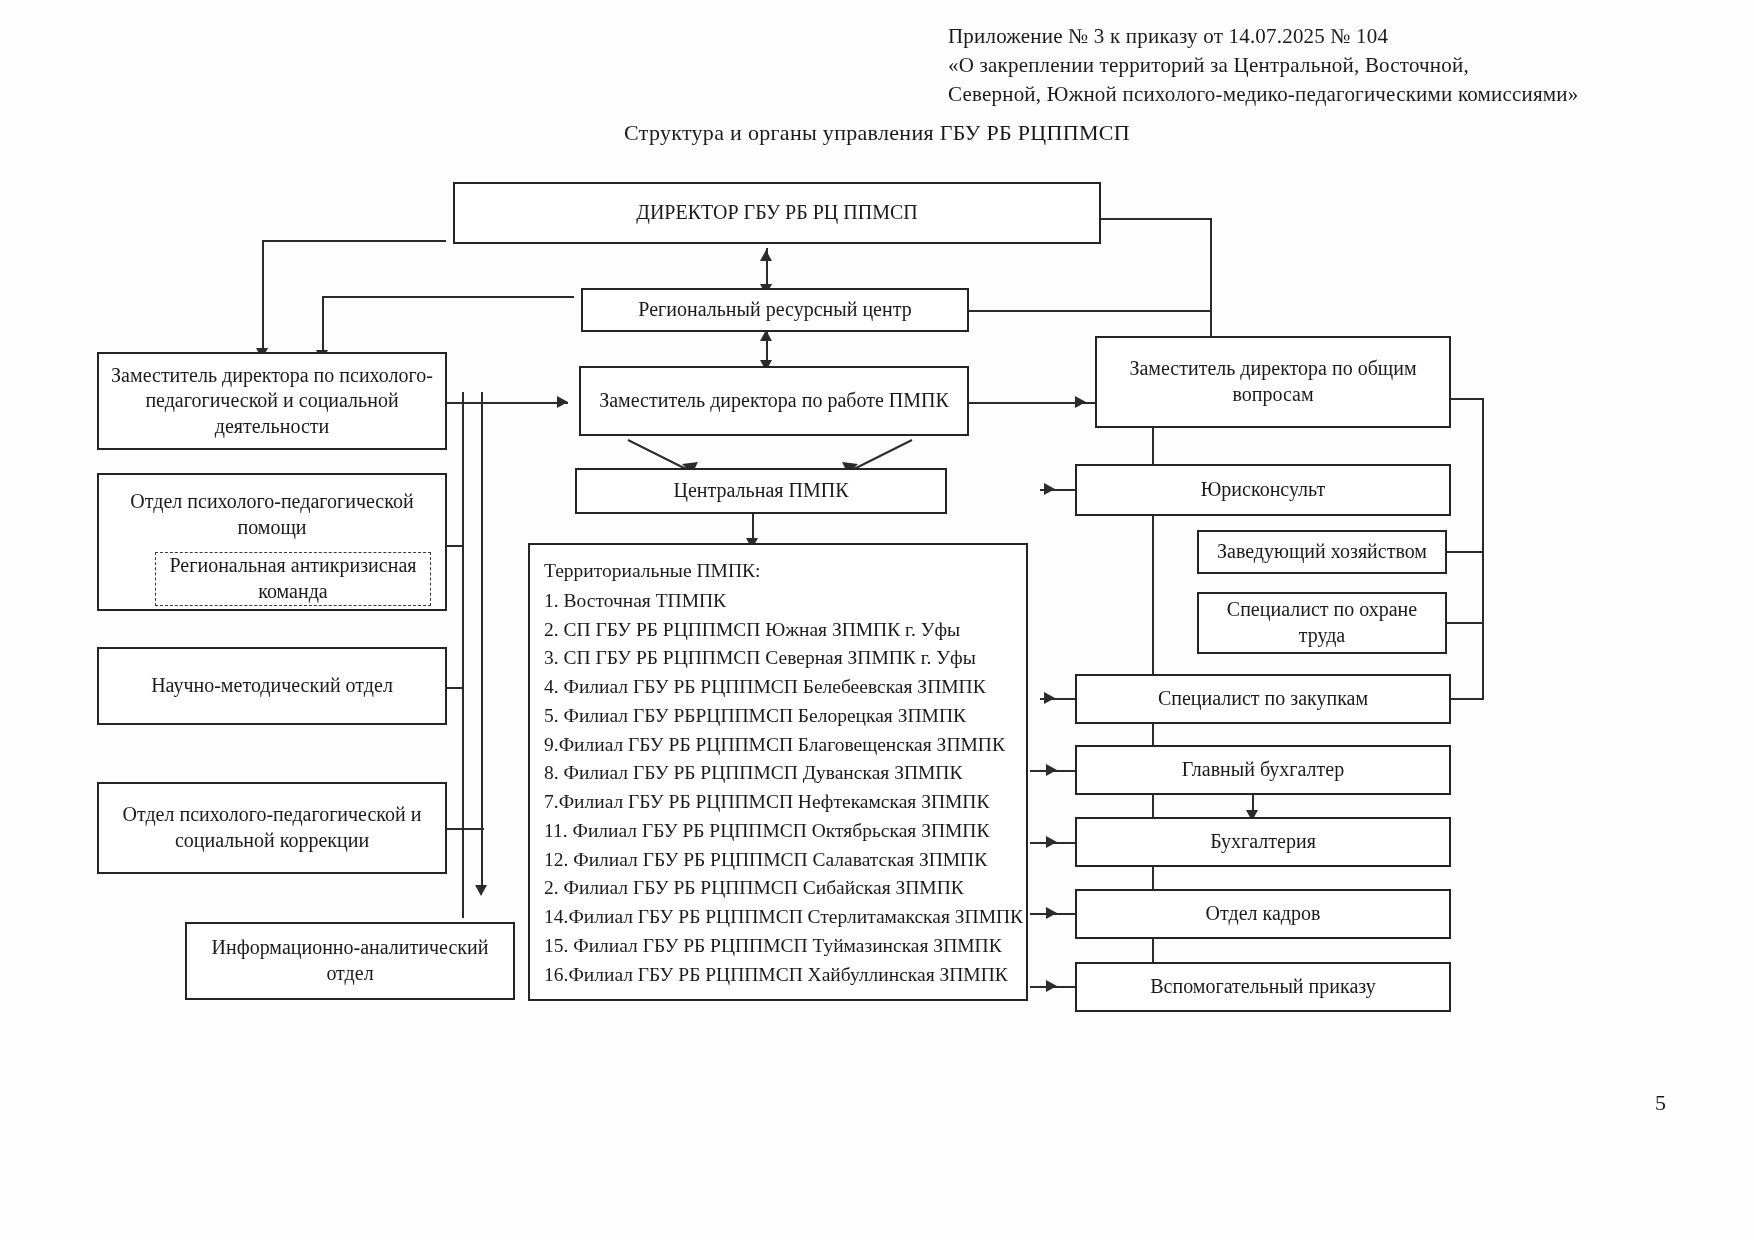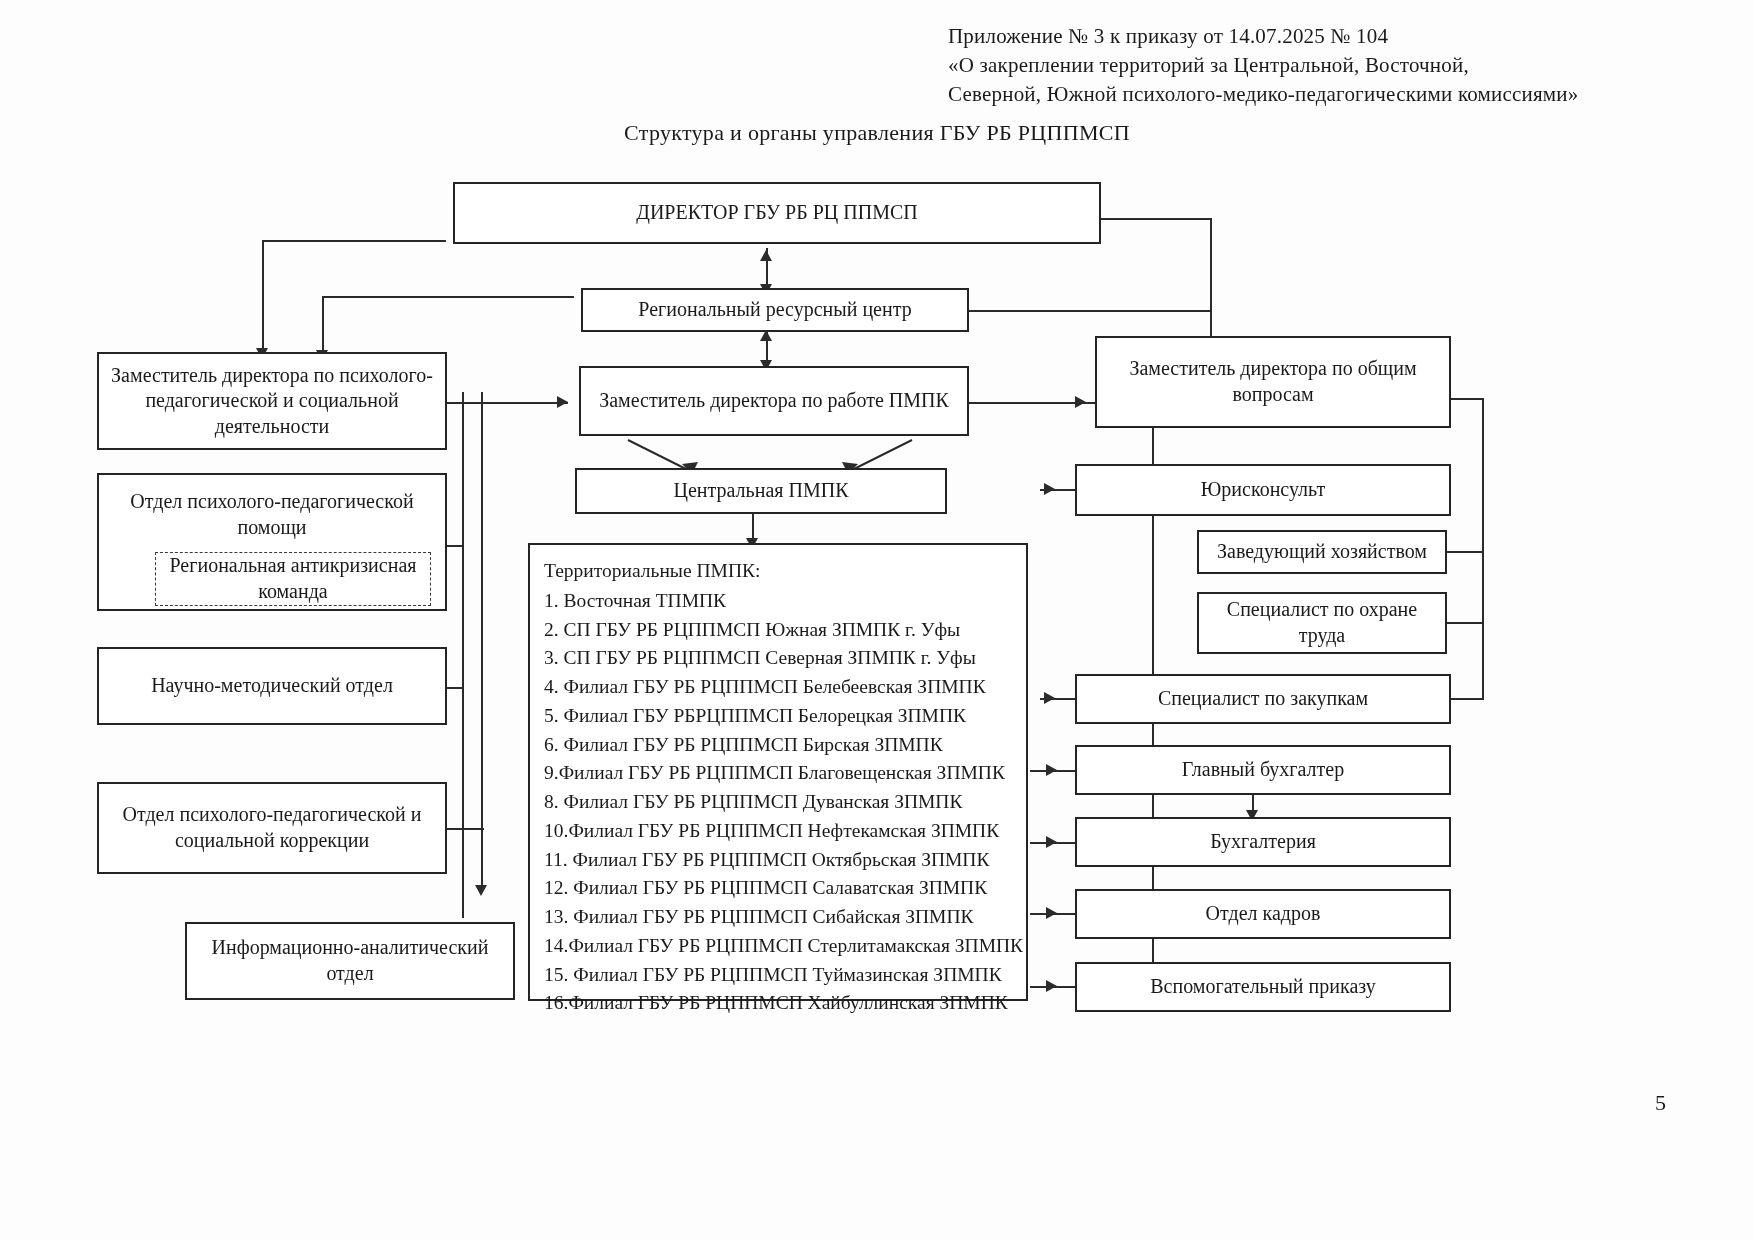--- a/index.html
+++ b/index.html
@@ -275,27 +275,26 @@
   </div>
 
   <div class="listbox" style="left:528px; top:543px; width:500px; height:458px;">
     <span class="lb-title">Территориальные ПМПК:</span>
     <ol>
       <li>1.  Восточная ТПМПК</li>
       <li>2. СП ГБУ РБ РЦППМСП Южная ЗПМПК г. Уфы</li>
       <li>3. СП ГБУ РБ РЦППМСП Северная ЗПМПК г. Уфы</li>
       <li>4. Филиал ГБУ РБ РЦППМСП Белебеевская ЗПМПК</li>
       <li>5. Филиал ГБУ РБРЦППМСП Белорецкая ЗПМПК</li>
-      <li>6. Филиал ГБУ РБ РЦППМСП Бирская ЗПМПК</li>
       <li>9.Филиал ГБУ РБ РЦППМСП Благовещенская ЗПМПК</li>
       <li>8. Филиал ГБУ РБ РЦППМСП Дуванская ЗПМПК</li>
-      <li>10.Филиал ГБУ РБ РЦППМСП Нефтекамская ЗПМПК</li>
+      <li>7.Филиал ГБУ РБ РЦППМСП Нефтекамская ЗПМПК</li>
       <li>11. Филиал ГБУ РБ РЦППМСП Октябрьская ЗПМПК</li>
       <li>12. Филиал ГБУ РБ РЦППМСП Салаватская ЗПМПК</li>
-      <li>13. Филиал ГБУ РБ РЦППМСП Сибайская ЗПМПК</li>
+      <li>2. Филиал ГБУ РБ РЦППМСП Сибайская ЗПМПК</li>
       <li>14.Филиал ГБУ РБ РЦППМСП Стерлитамакская ЗПМПК</li>
       <li>15. Филиал ГБУ РБ РЦППМСП Туймазинская ЗПМПК</li>
       <li>16.Филиал ГБУ РБ РЦППМСП Хайбуллинская ЗПМПК</li>
     </ol>
   </div>
 
   <div class="box" style="left:1066px; top:464px; width:376px; height:52px;">
     <span class="t">Юрисконсульт</span>
   </div>
 

